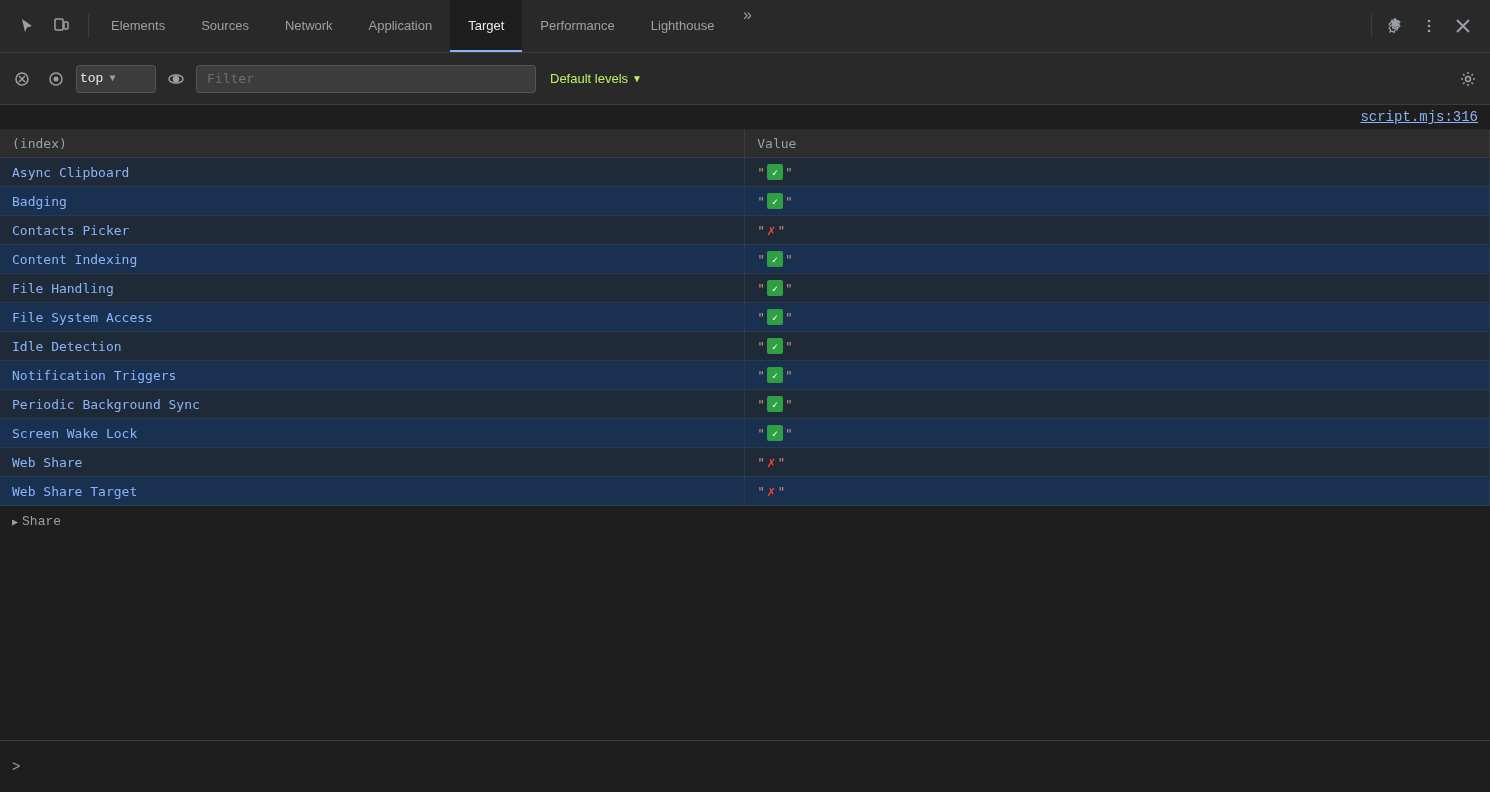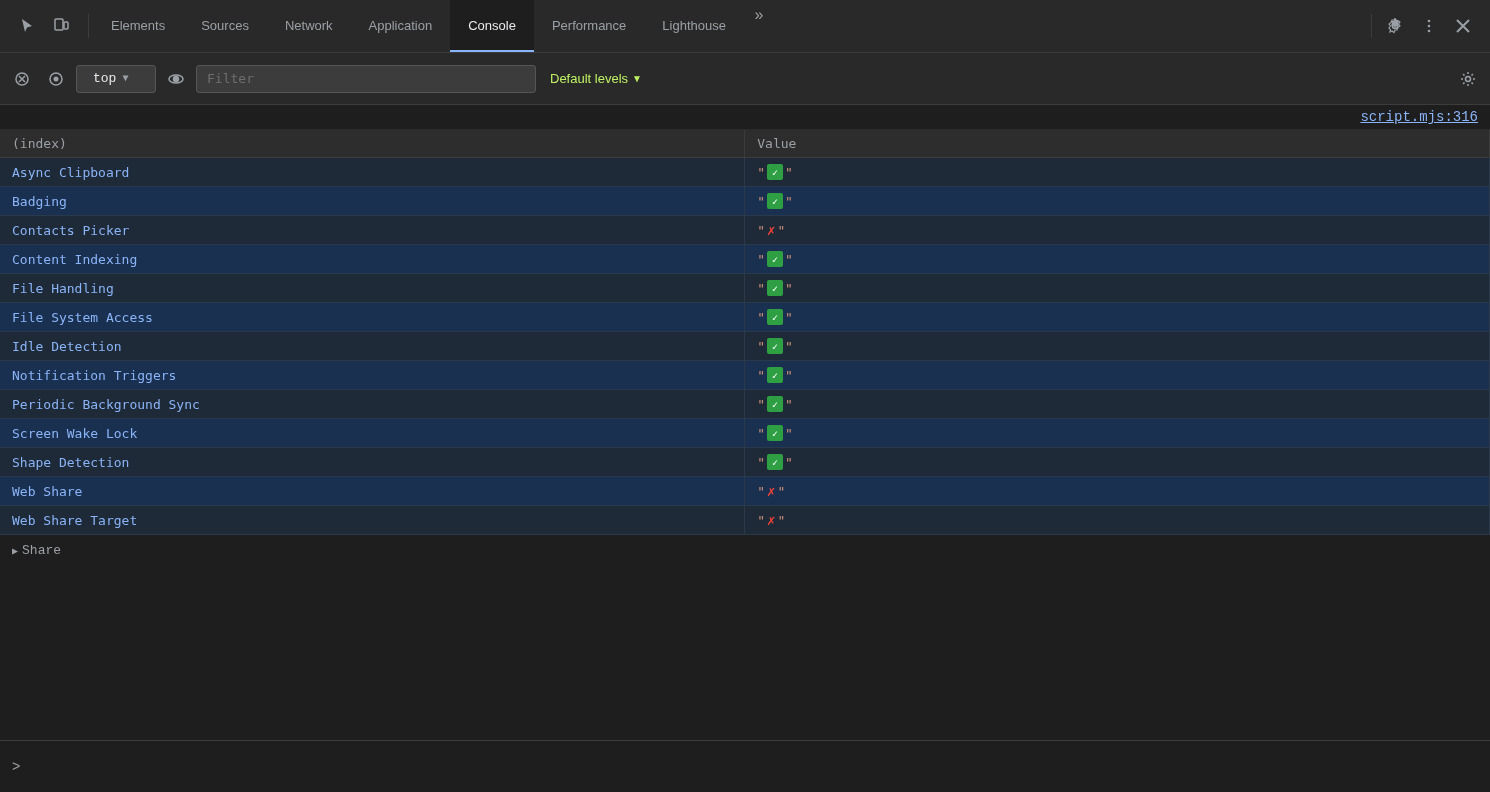--- a/index.html
+++ b/index.html
@@ -96,21 +96,21 @@
       justify-content: center;
       width: 28px;
       height: 28px;
     }
     .context-selector {
       display: flex;
       align-items: center;
       background: #3c3c3c;
       border: 1px solid #555;
       border-radius: 3px;
-      padding: 3px 16px;
+      padding: 3px 3px;
       color: #e8eaed;
       cursor: pointer;
       gap: 6px;
       height: 28px;
       min-width: 80px;
     }
     .filter-input {
       flex: 1;
       background: #3c3c3c;
       border: 1px solid #555;
@@ -285,21 +285,21 @@
         <rect x="11" y="4" width="4" height="7" rx="1" fill="none" stroke="currentColor" stroke-width="1.5"></rect>
       </svg>
     </button>
   </div>
   <div class="separator"></div>
   <div class="tabs">
     <div class="tab">Elements</div>
     <div class="tab">Sources</div>
     <div class="tab">Network</div>
     <div class="tab">Application</div>
-    <div class="tab active">Console</div>
+    <div class="tab active">Target</div>
     <div class="tab">Performance</div>
     <div class="tab">Lighthouse</div>
     <button class="icon-btn">
       <span>»</span>
     </button>
   </div>
   <div class="tab-bar-right">
     <div class="separator"></div>
     <button class="icon-btn">
       <svg width="16" height="16" viewBox="0 0 16 16" fill="currentColor">
@@ -470,30 +470,20 @@
           <td>Screen Wake Lock</td>
           <td>
             <div class="value-cell">
               <span class="val-quote">"</span>
               <span class="val-check">✓</span>
               <span class="val-quote">"</span>
             </div>
           </td>
         </tr>
         <tr>
-          <td>Shape Detection</td>
-          <td>
-            <div class="value-cell">
-              <span class="val-quote">"</span>
-              <span class="val-check">✓</span>
-              <span class="val-quote">"</span>
-            </div>
-          </td>
-        </tr>
-        <tr>
           <td>Web Share</td>
           <td>
             <div class="value-cell">
               <span class="val-quote">"</span>
               <span class="val-cross">✗</span>
               <span class="val-quote">"</span>
             </div>
           </td>
         </tr>
         <tr>

